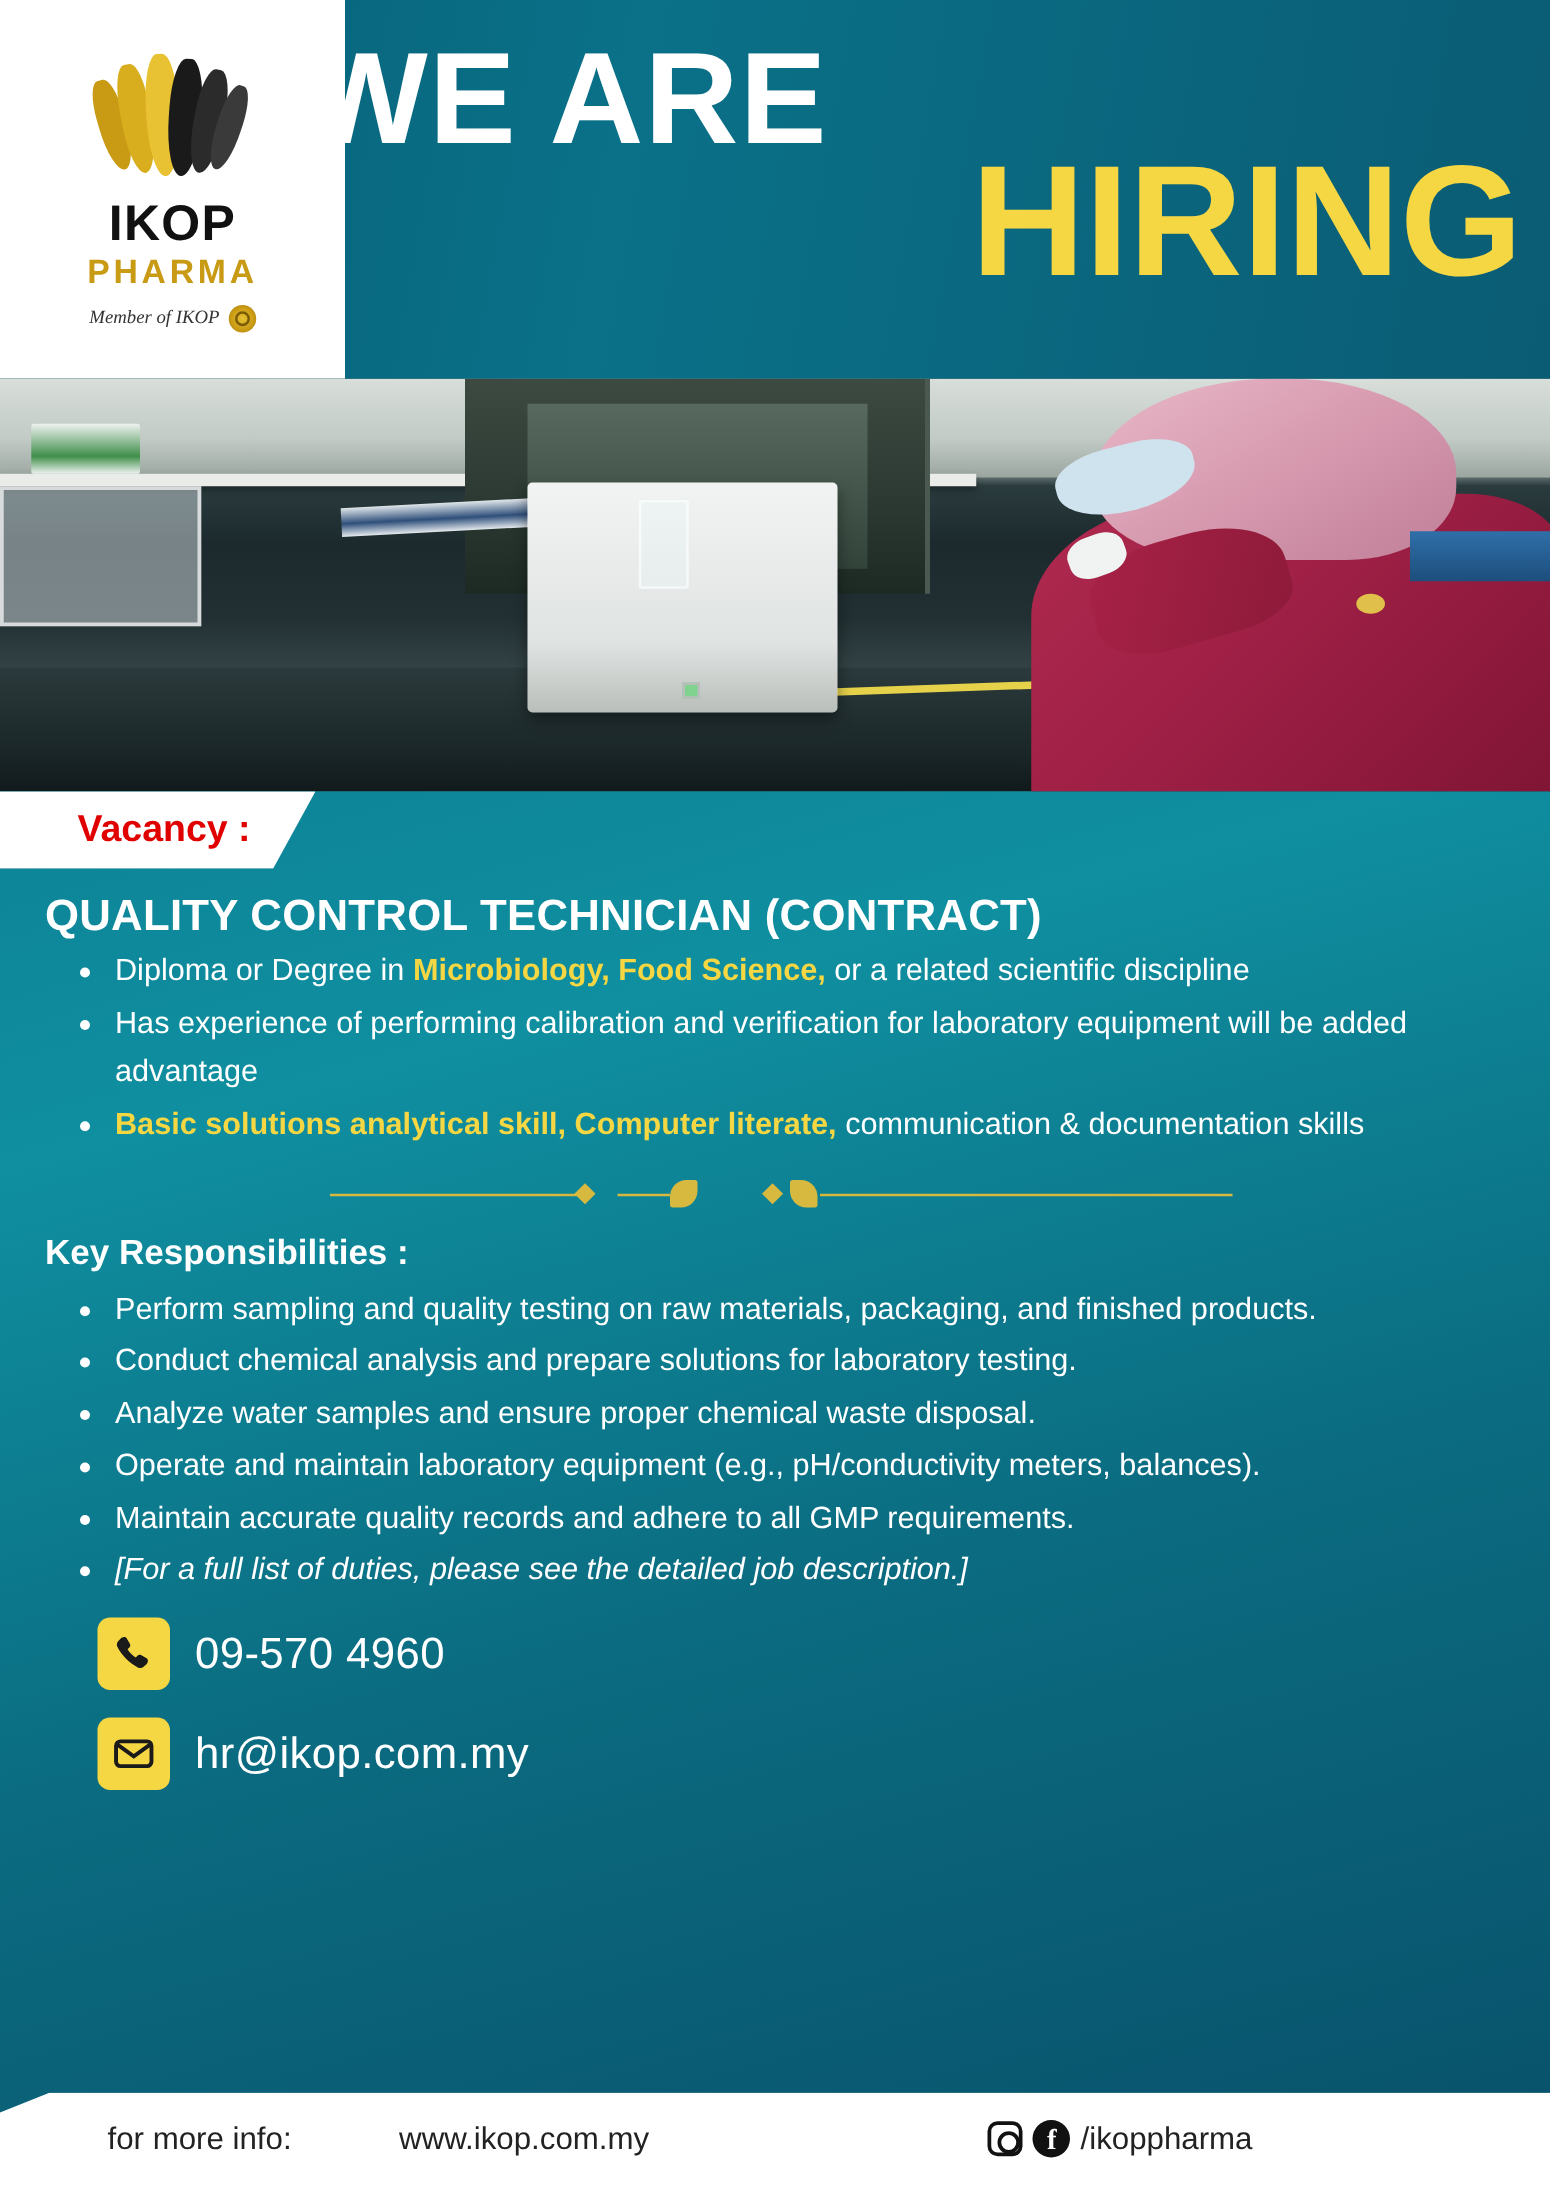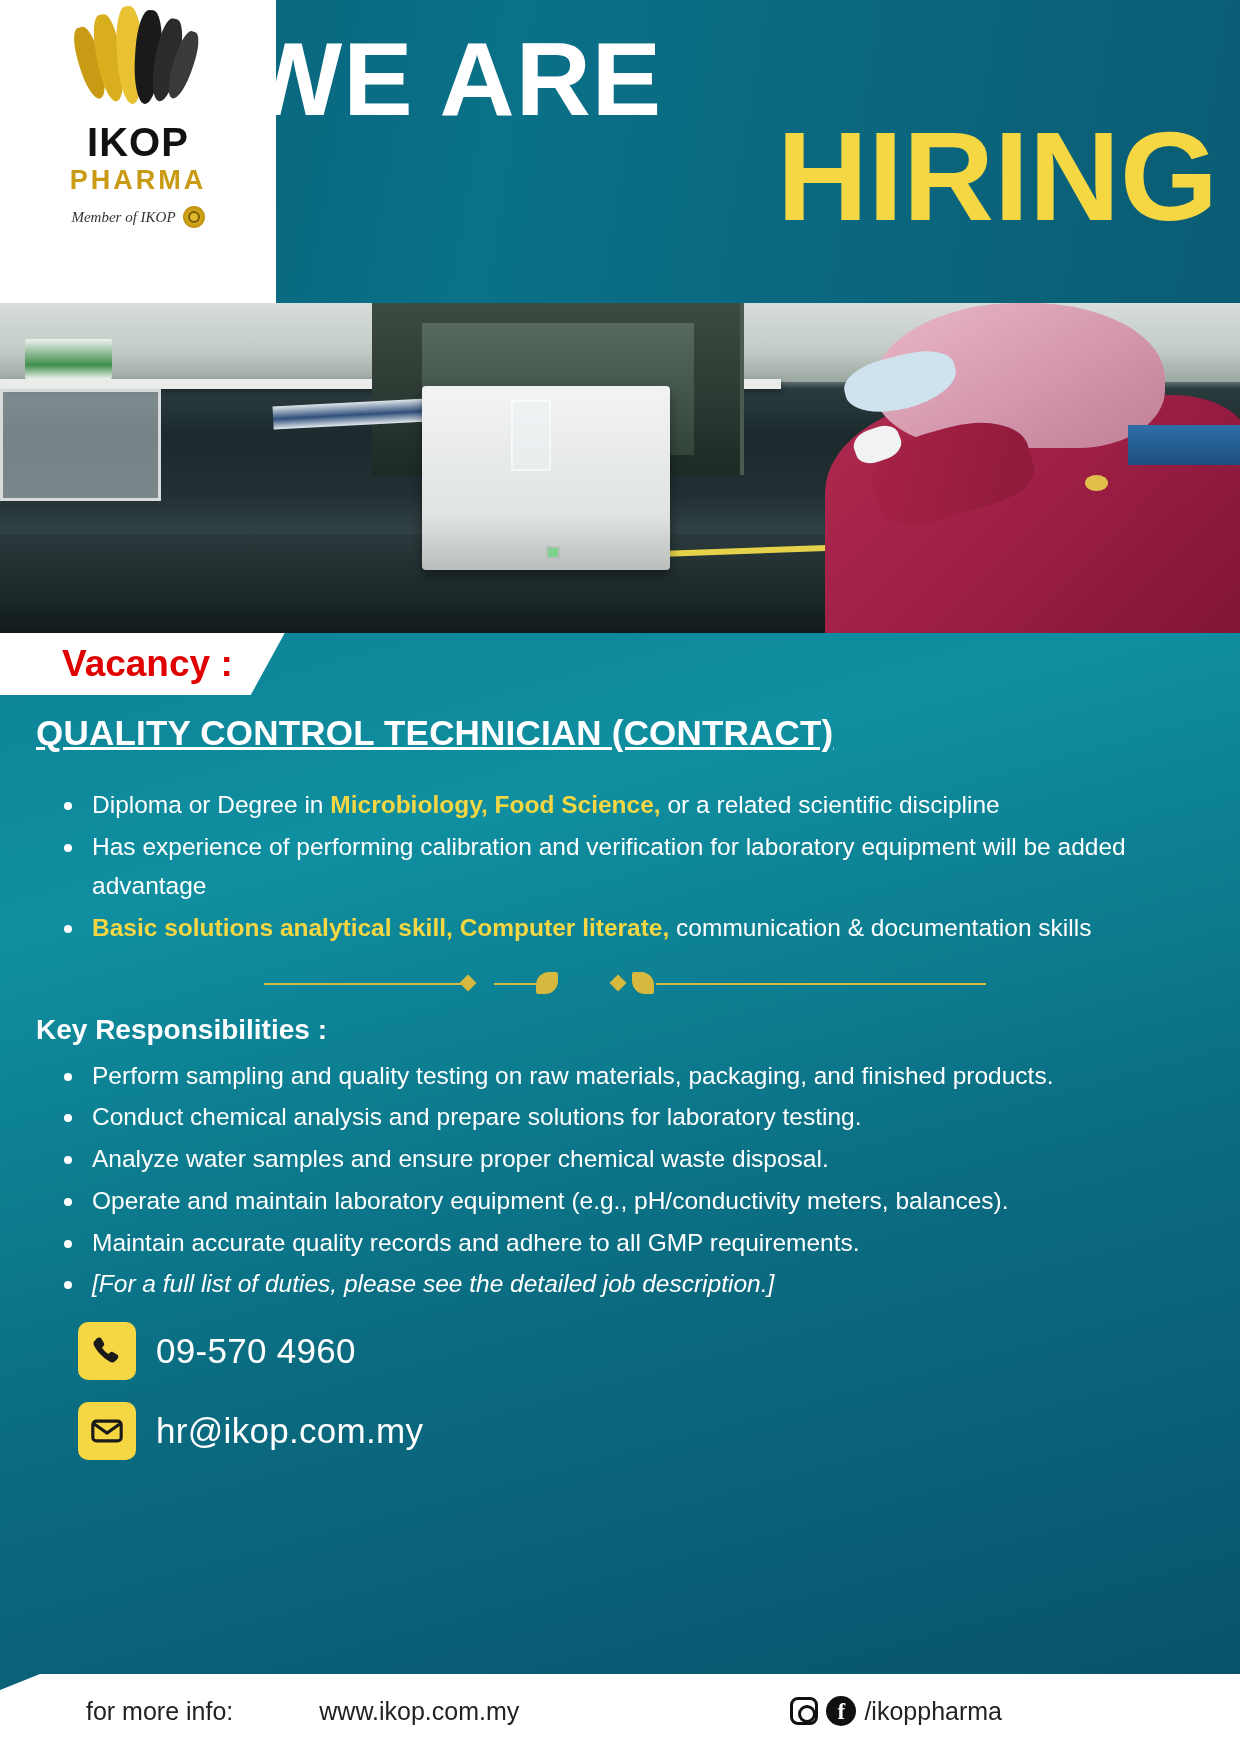--- a/index.html
+++ b/index.html
@@ -25,21 +25,21 @@
     background: linear-gradient(100deg, #075e76 0%, #0a7188 40%, #0a5c74 100%);
   }
   .logo-box {
     position: absolute;
     left: 0; top: 0;
     width: 276px; height: 303px;
     background: #ffffff;
     display: flex;
     flex-direction: column;
     align-items: center;
-    justify-content: flex-start;
+    justify-content: center;
   }
   .logo-mark {
     width: 130px; height: 118px;
     position: relative;
     margin-bottom: 4px;
   }
   .logo-mark .fan {
     position: absolute;
     border-radius: 50% 50% 46% 46% / 60% 60% 40% 40%;
   }
@@ -216,36 +216,35 @@
     position: absolute;
     left: 0; top: 0;
     height: 62px;
     padding: 0 52px 0 62px;
     background: #ffffff;
     display: flex; align-items: center;
     clip-path: polygon(0 0, 100% 0, calc(100% - 34px) 100%, 0 100%);
   }
   .vacancy-tab span {
     color: #e00000;
-    font-size: 37px;
+    font-size: 30px;
     font-weight: bold;
   }
 
   
   .content {
     padding: 18px 36px 0 36px;
     color: #ffffff;
   }
   .job-title {
     font-size: 35px;
     font-weight: bold;
     color: #ffffff;
     letter-spacing: 0.2px;
-    margin-bottom: 32px;
-    text-decoration: underline;
+    margin-bottom: 4px;
   }
   ul.reqs, ul.resp {
     list-style: none;
     margin: 0 0 0 22px;
   }
   ul.reqs li, ul.resp li {
     position: relative;
     padding-left: 34px;
     font-size: 24.5px;
     line-height: 1.62;

